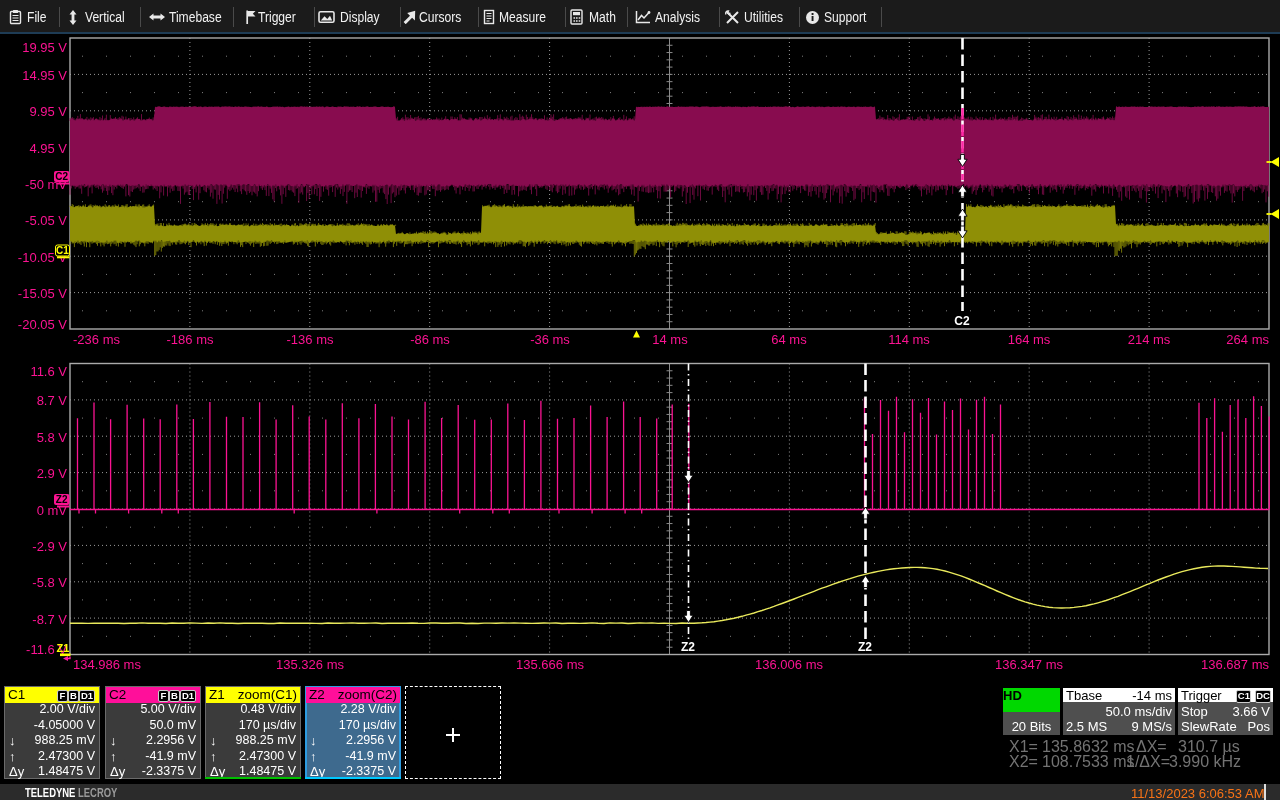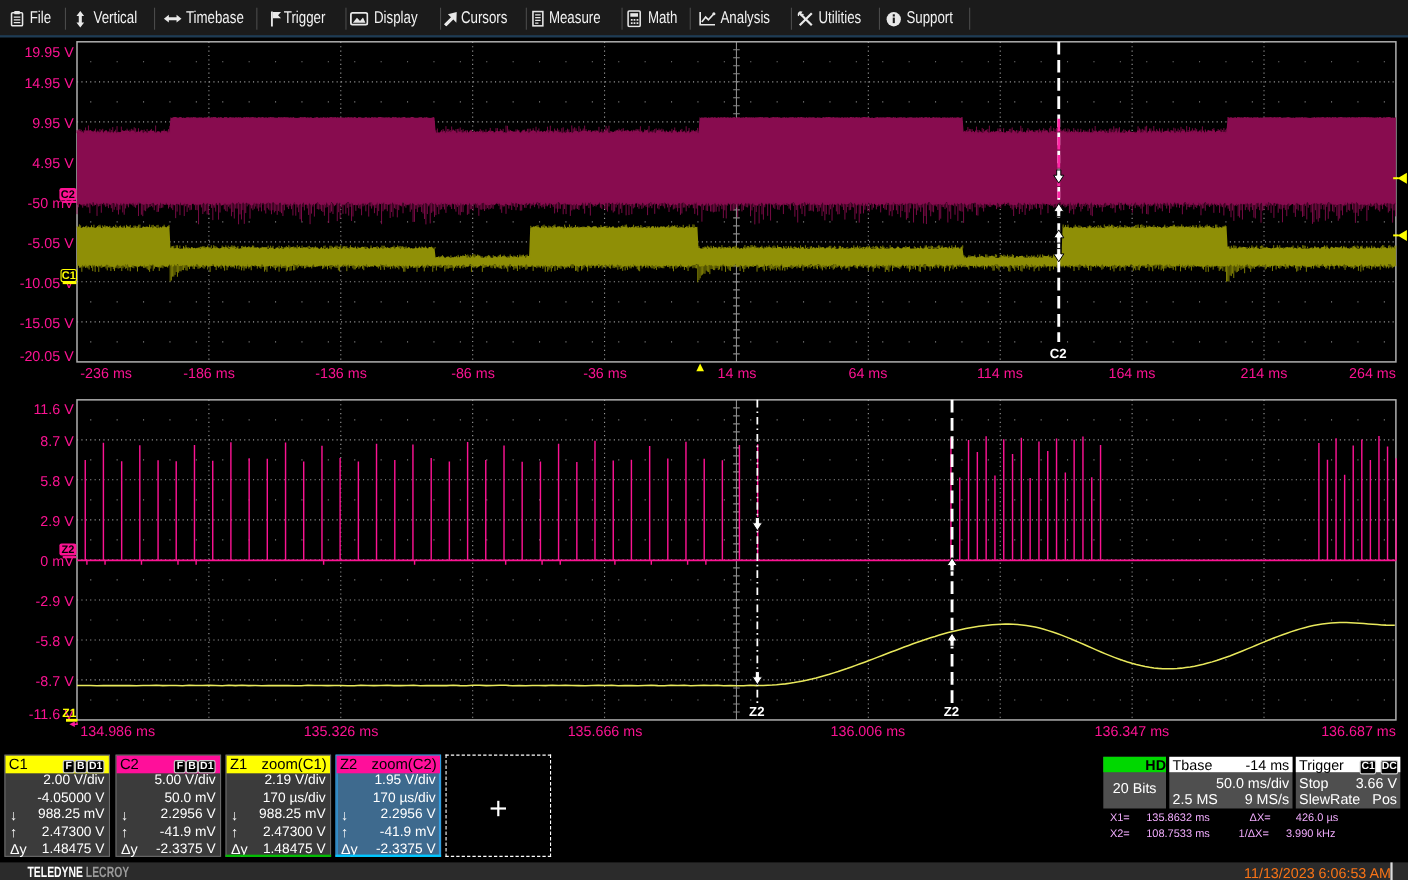--- a/index.html
+++ b/index.html
@@ -8,21 +8,21 @@
 .mi span{display:inline-block;transform:scaleX(0.78);transform-origin:0 50%}
 .msep{position:absolute;top:7px;height:20px;width:1px;background:#4a4a4a}
 .dbox{position:absolute;top:686px;width:96px;height:93px;background:#3b3b3b;border:1px solid #6a6a6a}
 .dhead{height:16px;line-height:16px;font-size:13.5px;font-weight:normal;color:#000;padding:0 3px;position:relative}
 .drow{position:absolute;right:4px;font-size:12.5px;color:#fff;text-align:right}
 .dglyph{position:absolute;left:4px;font-size:13px;color:#fff}
 .badge{display:inline-block;background:#000;color:#fff;border:1px solid #ccc;border-radius:2px;font-size:9.5px;font-weight:bold;text-align:center;line-height:10.5px;vertical-align:2px}
 #statusbar{position:absolute;left:0;top:784px;width:1280px;height:16px;background:#2b2b2b}
 .rbox{position:absolute;background:#4f4f4f}
 .rrow{position:absolute;font-size:13px;color:#fff;white-space:pre}
-.xrow{position:absolute;font-size:10px;color:#f0abfc;white-space:pre}
+.xrow{position:absolute;font-size:16px;color:#737373;white-space:pre}
 </style></head><body>
 
 <div id="menubar">
     <div class="mi" style="left:8px">
       <svg style="margin-right:4.0px" width="15" height="16" viewBox="0 0 15 16">
         <rect x="2.5" y="2.5" width="10" height="12" rx="1" fill="none" stroke="#e8e8e8" stroke-width="1.4"></rect>
         <rect x="5" y="1" width="5" height="3" rx="0.5" fill="#e8e8e8"></rect>
         <path d="M4.5 6.5 h6 M4.5 9 h6 M4.5 11.5 h6" stroke="#e8e8e8" stroke-width="1.1"></path>
       </svg>
       <span>File</span>
@@ -255,69 +255,69 @@
     <div class="drow" style="top:30.7px">50.0 mV</div>
     <div class="drow" style="top:46.1px">2.2956 V</div>
     <div class="drow" style="top:61.5px">-41.9 mV</div>
     <div class="drow" style="top:76.9px">-2.3375 V</div>
     <div class="dglyph" style="top:46.1px">↓</div>
     <div class="dglyph" style="top:61.5px">↑</div>
     <div class="dglyph" style="top:76.9px">Δy</div>
   </div>
 <div class="dbox" style="left:205px">
     <div class="dhead" style="background:#ffff00">Z1<span style="position:absolute;right:3px">zoom(C1)</span></div>
-    <div class="drow" style="top:15.3px">2.19 V/div</div>
+    <div class="drow" style="top:15.3px">0.48 V/div</div>
     <div class="drow" style="top:30.7px">170 µs/div</div>
     <div class="drow" style="top:46.1px">988.25 mV</div>
     <div class="drow" style="top:61.5px">2.47300 V</div>
     <div class="drow" style="top:76.9px">1.48475 V</div>
     <div class="dglyph" style="top:46.1px">↓</div>
     <div class="dglyph" style="top:61.5px">↑</div>
     <div class="dglyph" style="top:76.9px">Δy</div>
     <div style="position:absolute;left:-1px;bottom:-1px;width:96px;height:2.5px;background:#00c000"></div>
   </div>
 <div class="dbox" style="left:305px;background:#3e6a8e;border:1px solid #2e9ce0;box-shadow:inset 0 0 0 1px #2e9ce0">
     <div class="dhead" style="background:#ff0f9a">Z2<span style="position:absolute;right:3px">zoom(C2)</span></div>
-    <div class="drow" style="top:15.3px">1.95 V/div</div>
+    <div class="drow" style="top:15.3px">2.28 V/div</div>
     <div class="drow" style="top:30.7px">170 µs/div</div>
     <div class="drow" style="top:46.1px">2.2956 V</div>
     <div class="drow" style="top:61.5px">-41.9 mV</div>
     <div class="drow" style="top:76.9px">-2.3375 V</div>
     <div class="dglyph" style="top:46.1px">↓</div>
     <div class="dglyph" style="top:61.5px">↑</div>
     <div class="dglyph" style="top:76.9px">Δy</div>
     <div style="position:absolute;left:-1px;bottom:-1px;width:96px;height:2.5px;background:#00c8ff"></div>
   </div>
 <div style="position:absolute;left:405px;top:686px;width:96px;height:93px;border:1px dashed #fff;background:#000">
     <div style="position:absolute;left:40px;top:41px;width:14px;height:14px">
       <div style="position:absolute;left:6px;top:0;width:2px;height:14px;background:#fff"></div>
       <div style="position:absolute;left:0;top:6px;width:14px;height:2px;background:#fff"></div>
     </div>
   </div>
 <div class="rbox" style="left:1003px;top:688px;width:57px;height:47px">
-    <div style="height:14px;background:#00d800;color:#000;font-size:13px;font-weight:bold;text-align:right">HD</div>
+    <div style="height:24px;background:#00d800;color:#000;font-size:13px;font-weight:bold;text-align:left">HD</div>
     <div style="color:#fff;font-size:13px;text-align:center;margin-top:7px">20 Bits</div>
   </div>
 <div class="rbox" style="left:1063px;top:688px;width:112px;height:47px">
     <div style="height:14px;background:#fff;color:#000;font-size:13px;padding:0 3px">Tbase<span style="position:absolute;right:3px">-14 ms</span></div>
     <div class="rrow" style="right:3px;top:16px">50.0 ms/div</div>
     <div class="rrow" style="left:3px;top:31px">2.5 MS</div>
     <div class="rrow" style="right:3px;top:31px">9 MS/s</div>
   </div>
 <div class="rbox" style="left:1178px;top:688px;width:95px;height:47px">
     <div style="height:14px;background:#fff;color:#000;font-size:13px;padding:0 3px">Trigger<span style="position:absolute;right:2px;top:1px"><span class="badge" style="width:15px">C1</span> <span class="badge" style="width:16px">DC</span></span></div>
     <div class="rrow" style="left:3px;top:16px">Stop</div>
     <div class="rrow" style="right:3px;top:16px">3.66 V</div>
     <div class="rrow" style="left:3px;top:31px">SlewRate</div>
     <div class="rrow" style="right:3px;top:31px">Pos</div>
   </div>
 <div class="xrow" style="left:1009px;top:738px">X1=</div>
 <div class="xrow" style="left:1042px;top:738px">135.8632 ms</div>
 <div class="xrow" style="left:1136px;top:738px">ΔX=</div>
-<div class="xrow" style="left:1178px;top:738px">426.0 µs</div>
+<div class="xrow" style="left:1178px;top:738px">310.7 µs</div>
 <div class="xrow" style="left:1009px;top:753px">X2=</div>
 <div class="xrow" style="left:1042px;top:753px">108.7533 ms</div>
 <div class="xrow" style="left:1126px;top:753px">1/ΔX=</div>
 <div class="xrow" style="left:1169px;top:753px">3.990 kHz</div>
 <div id="statusbar">
     <span style="position:absolute;left:25px;top:1px;font-size:13.5px;font-weight:bold;color:#fff;display:inline-block;transform:scaleX(0.7);transform-origin:0 50%;white-space:pre">TELEDYNE <span style="color:#9a9a9a">LECROY</span></span>
     <span style="position:absolute;left:1131px;top:1.5px;font-size:13px;color:#f97316">11/13/2023 6:06:53 AM</span>
     <div style="position:absolute;left:1264px;top:0;width:1.5px;height:16px;background:#ddd"></div>
   </div>
 </body></html>

